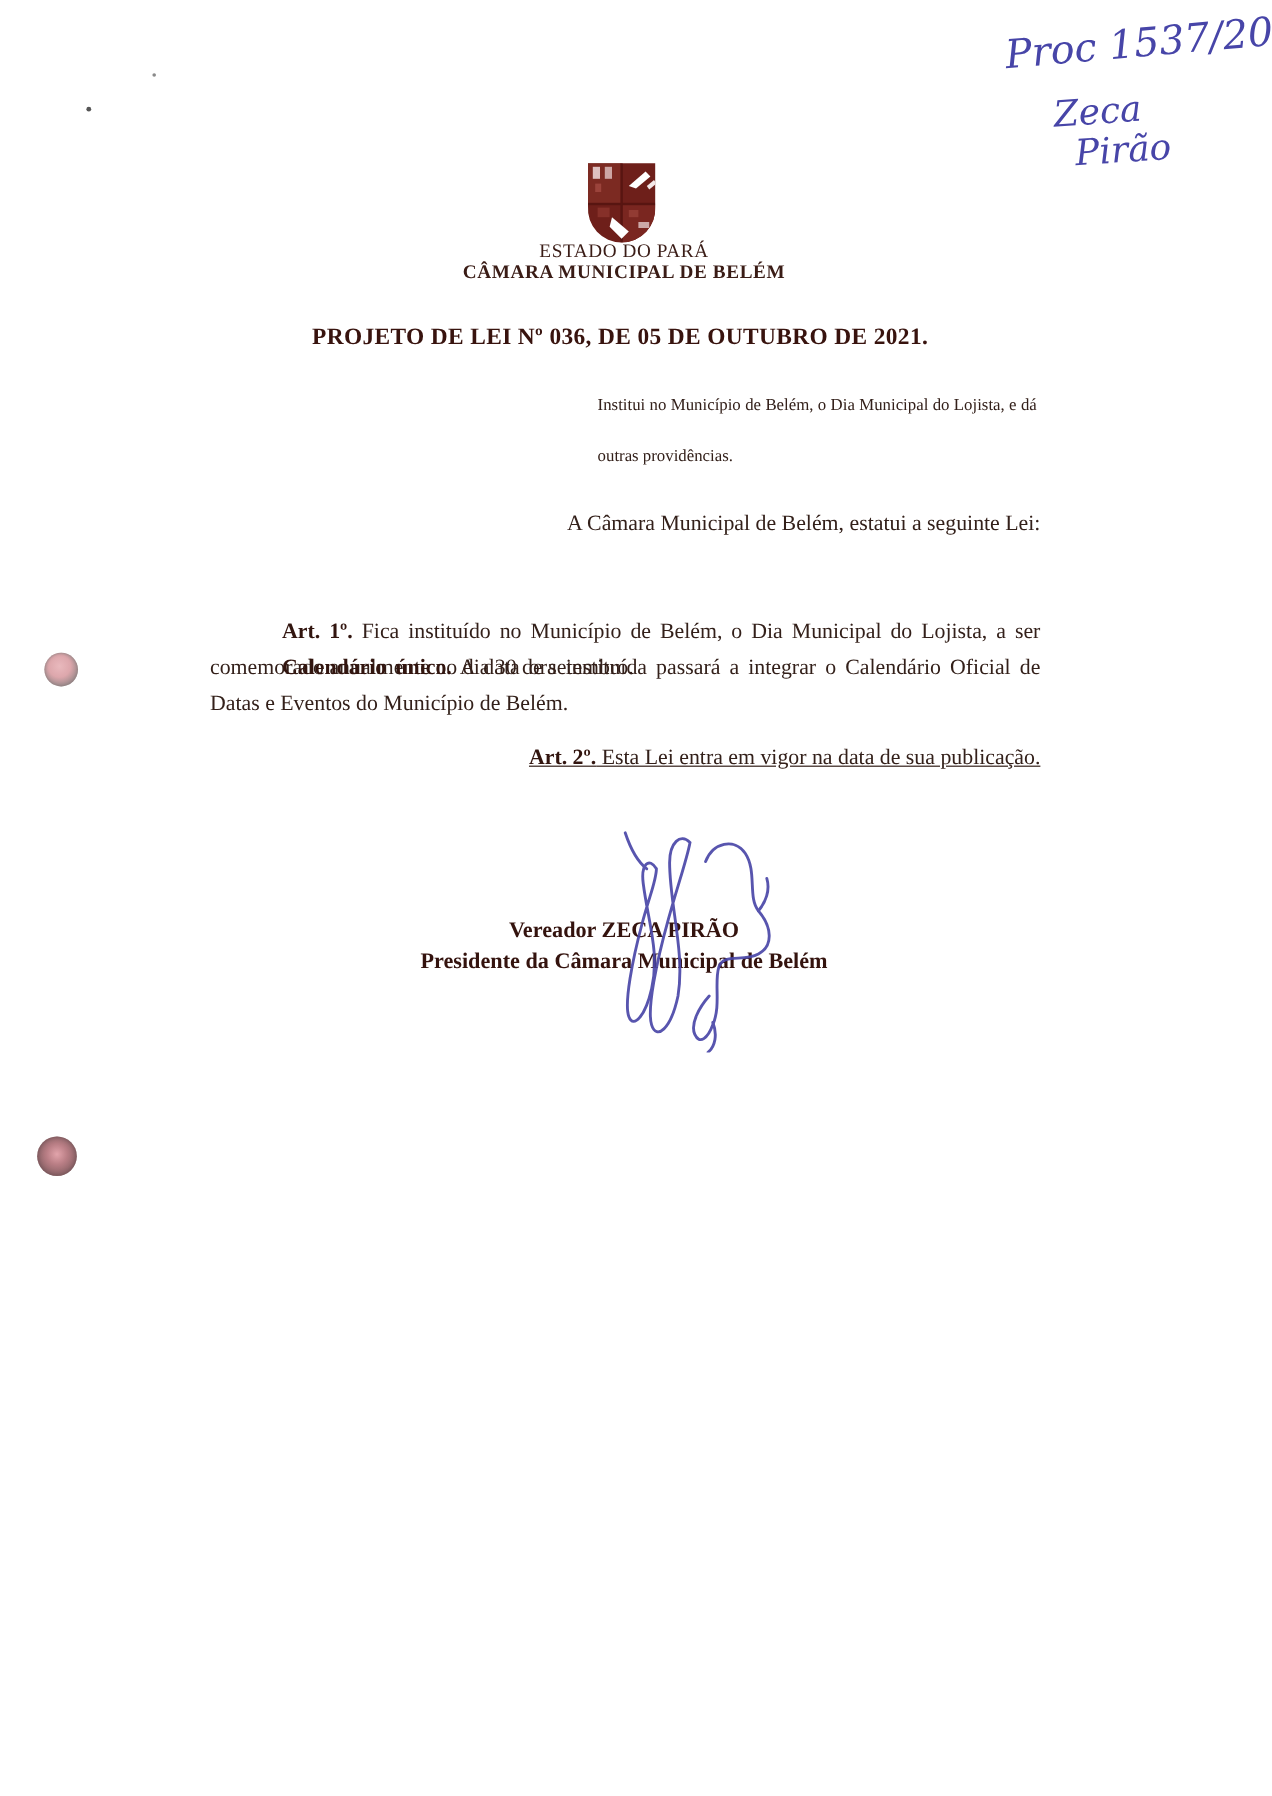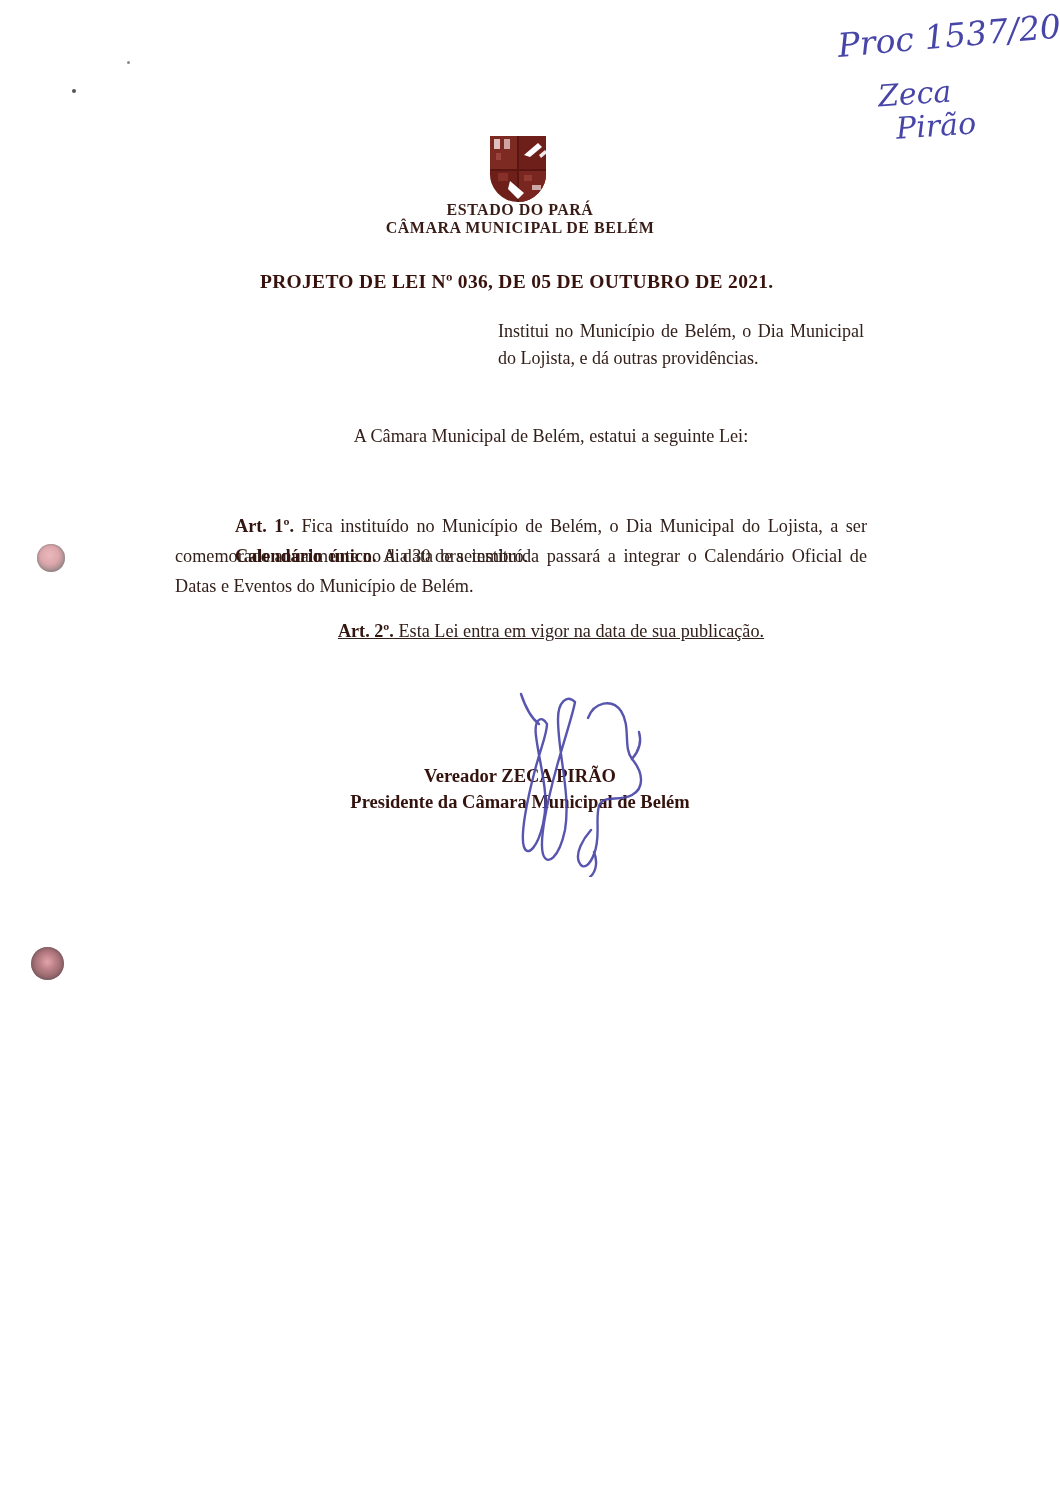--- a/index.html
+++ b/index.html
@@ -9,43 +9,43 @@
     background:#ffffff;
     margin:0 auto;
     overflow:hidden;
     font-family:"Liberation Serif", serif;
     color:#35201a;
   }
   
   .crest-wrap{position:absolute;left:484px;top:133px;width:68px;height:72px;}
   .org-line1{
     position:absolute;left:175px;top:201px;width:690px;
-    text-align:center;font-weight:bold;font-size:16px;letter-spacing:.5px;color:#3a1c16;
+    text-align:center;font-weight:normal;font-size:16px;letter-spacing:.5px;color:#3a1c16;
   }
   .org-line2{
     position:absolute;left:175px;top:219px;width:690px;
     text-align:center;font-weight:bold;font-size:16px;letter-spacing:.5px;color:#3a1c16;
   }
   
   .doc-title{
     position:absolute;left:260px;top:271px;width:560px;
     font-weight:bold;font-size:19.5px;letter-spacing:.3px;color:#38130e;
   }
   
   .ementa{
     position:absolute;left:498px;top:318px;width:366px;
-    font-size:18px;line-height:27px;text-align:justify;color:#33201a;
+    font-size:14px;line-height:42px;text-align:justify;color:#33201a;
   }
   
   .para{
     position:absolute;left:175px;width:692px;
     font-size:18.2px;line-height:30px;text-align:justify;color:#33201a;
     text-indent:60px;
   }
-  .para.single{text-align:center;}
+  .para.single{text-align:right;}
   .p-preamble{top:421px;}
   .p-art1{top:471px;margin-top:40px;}
   .p-paruni{top:541px;}
   .p-art2{top:616px;text-decoration:underline;}
   .p-closing{top:666px;}
   .bold{font-weight:bold;color:#32150f;}
   
   .sig-name{
     position:absolute;left:175px;top:766px;width:690px;
     text-align:center;font-weight:bold;font-size:18.5px;color:#34130e;

